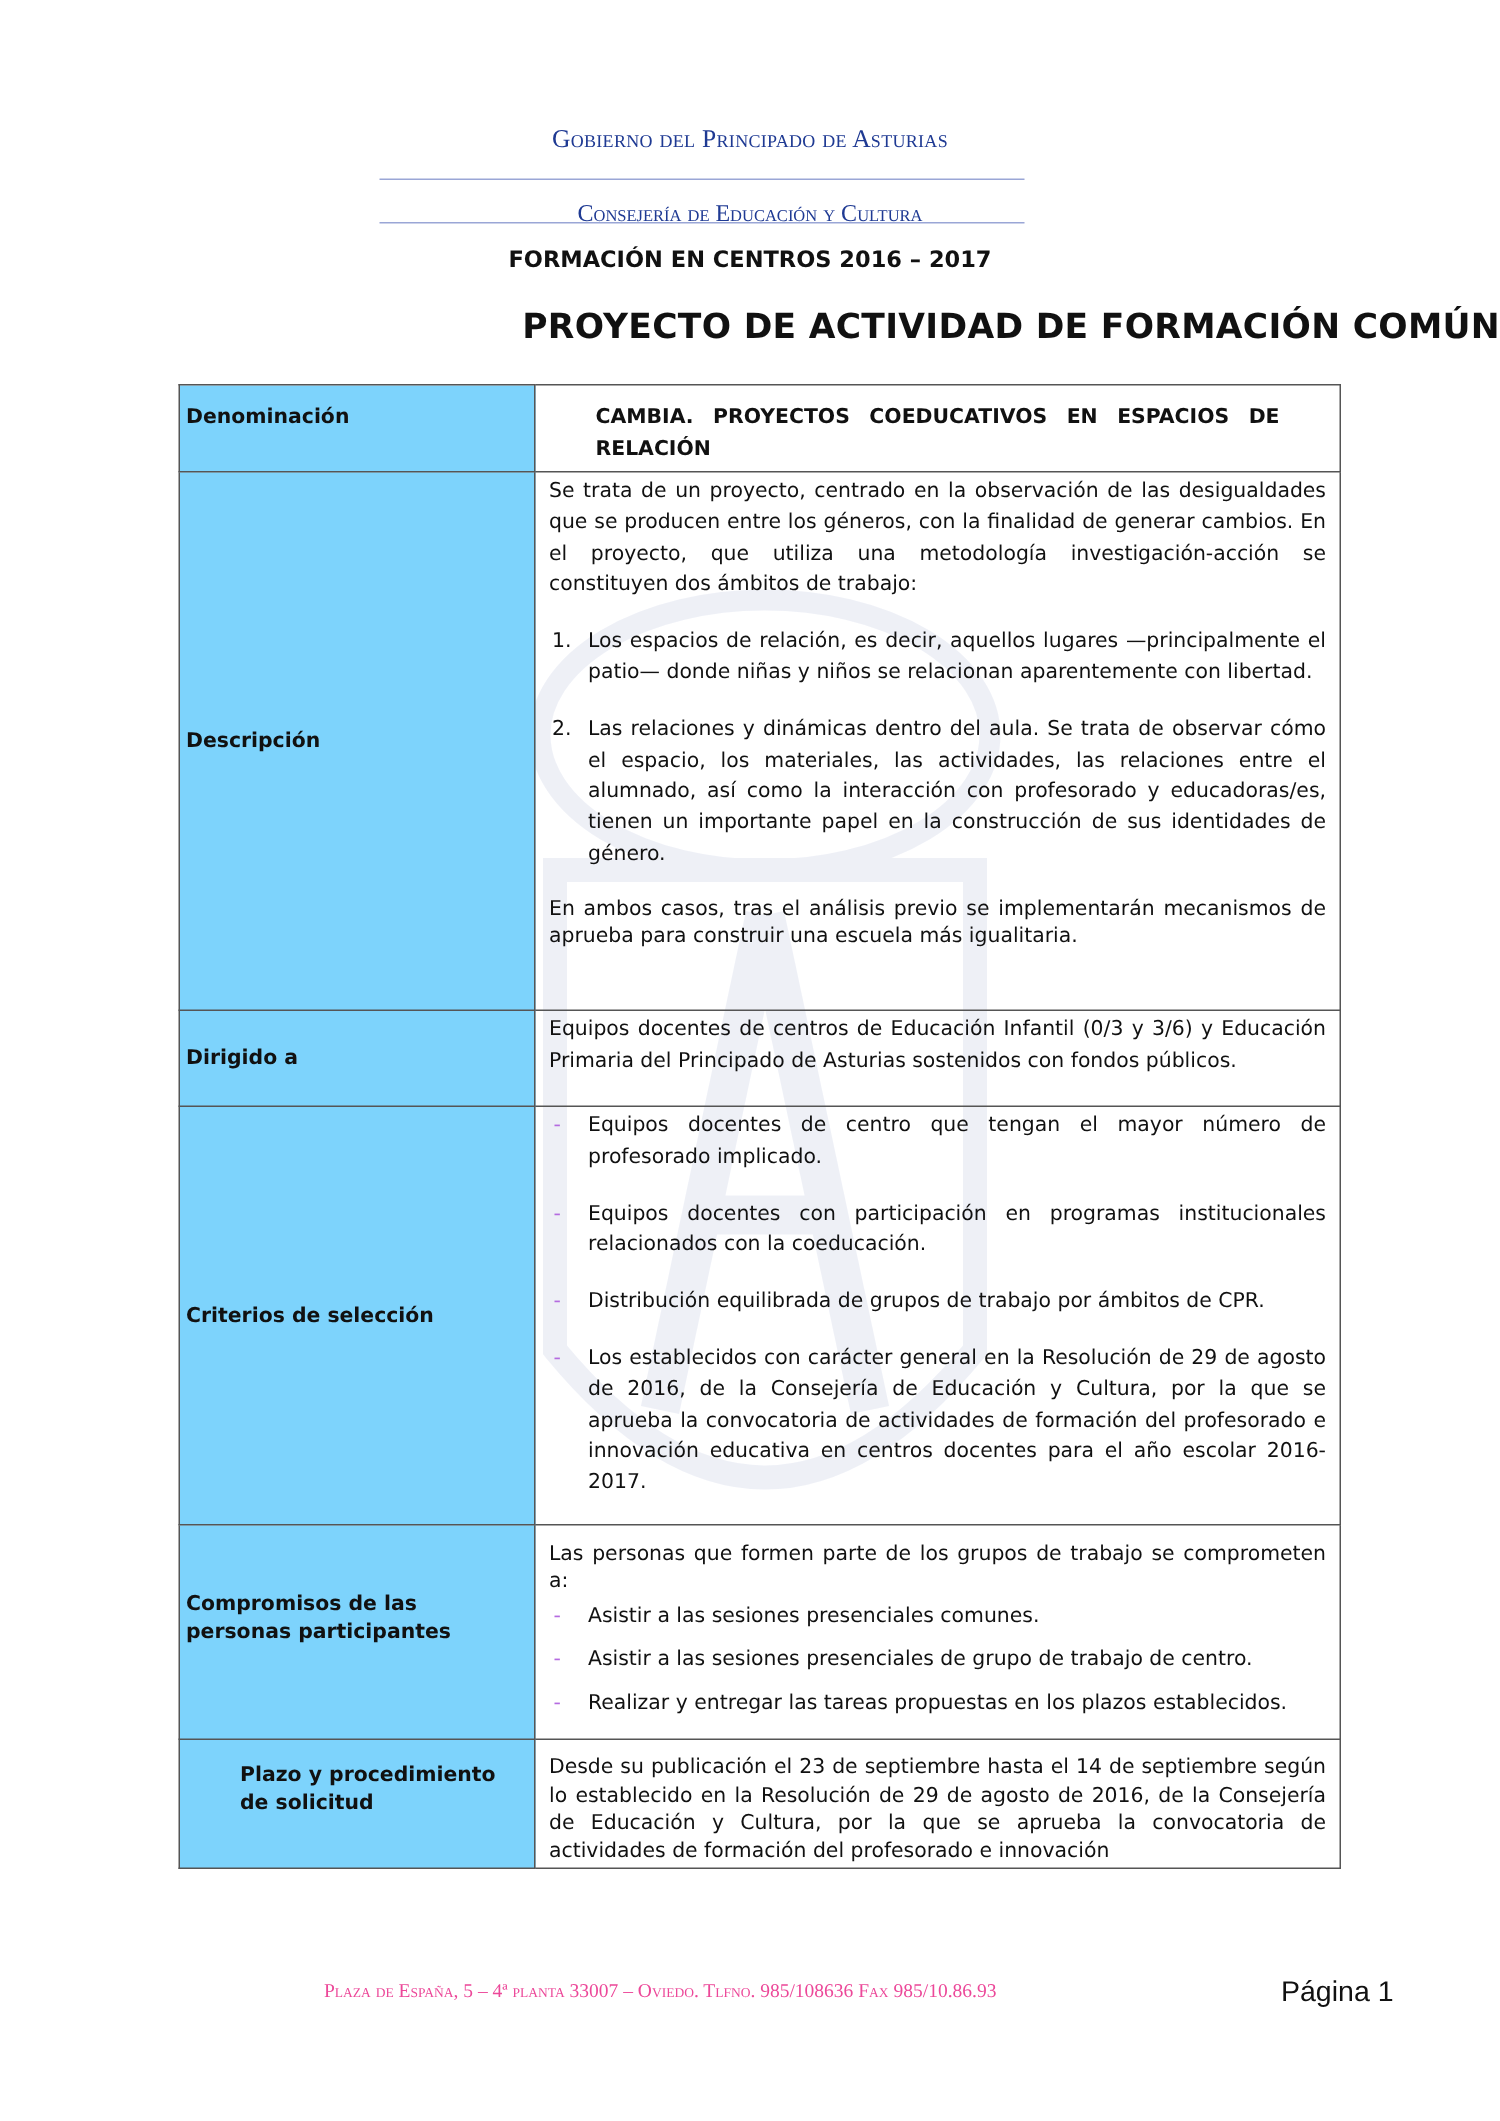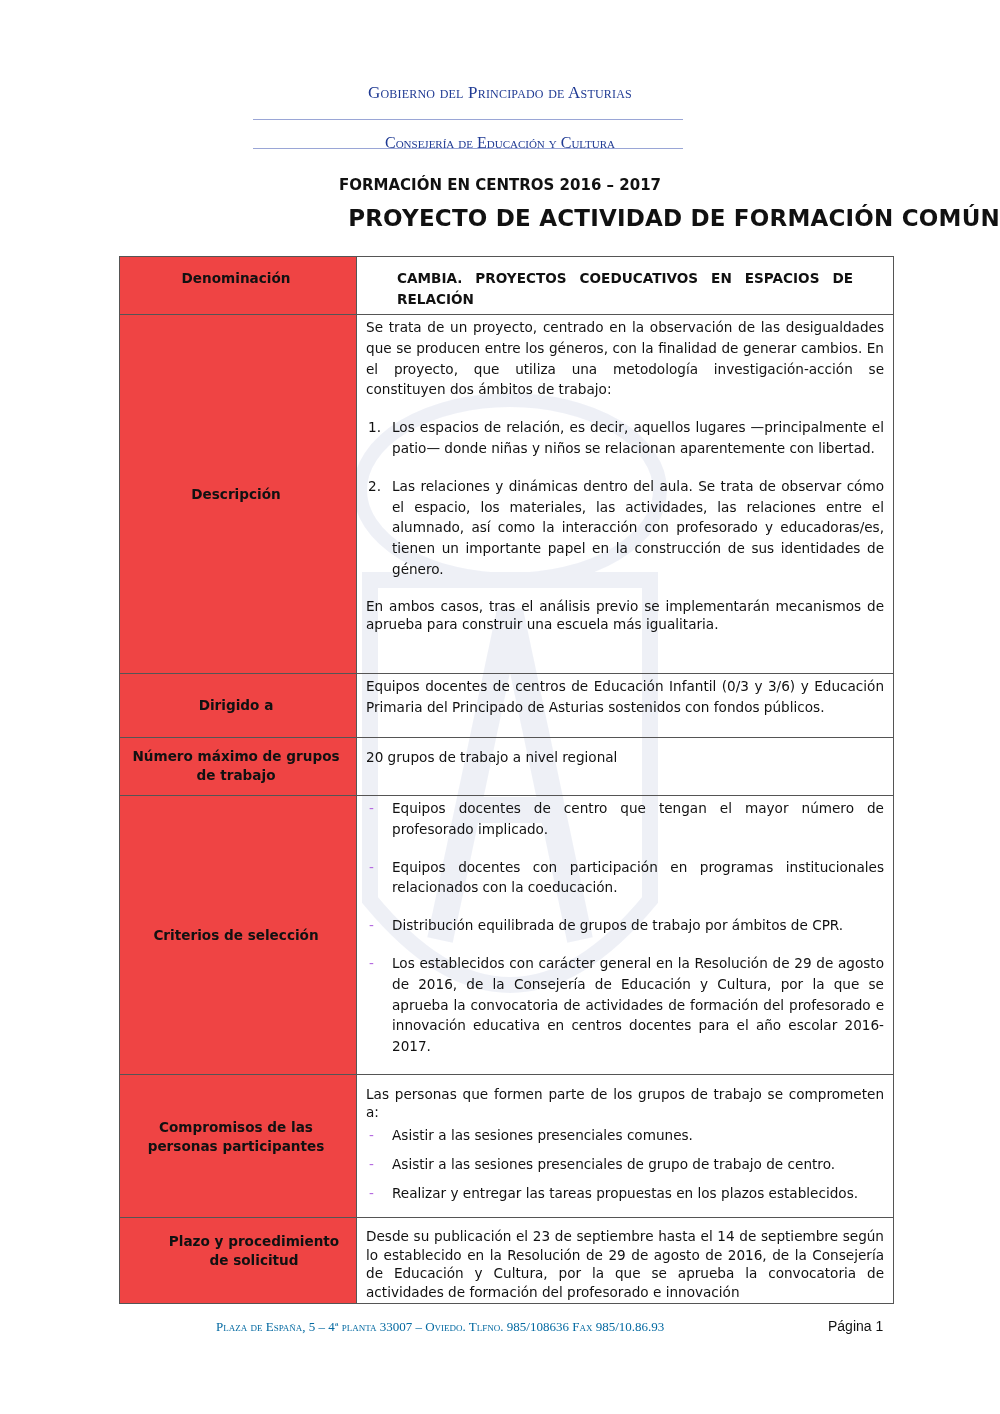--- a/index.html
+++ b/index.html
@@ -7,44 +7,44 @@
       font-family: "DejaVu Sans", sans-serif; color: #111; }
 
     .watermark { position: absolute; left: 330px; top: 380px; width: 360px; height: 700px; opacity: 0.07; pointer-events: none; }
 
     .hdr-line1 { position: absolute; top: 83px; left: 0; width: 1000px; text-align: center;
       font-family: "Liberation Serif", serif; color: #1f3a93; font-size: 17px; font-variant: small-caps; letter-spacing: 0.2px; }
     .hdr-rule { position: absolute; left: 253px; width: 430px; height: 1px; background: #9aa6d6; }
     .hdr-line2 { position: absolute; top: 134px; left: 0; width: 1000px; text-align: center;
       font-family: "Liberation Serif", serif; color: #1f3a93; font-size: 16px; font-variant: small-caps; }
 
-    .sub-title { position: absolute; top: 176px; left: 0; width: 1000px; text-align: center;
+    .sub-title { position: absolute; top: 164px; left: 0; width: 1000px; text-align: center;
       font-weight: bold; font-size: 15px; }
     .main-title { position: absolute; top: 205px; left: 0; width: 1000px; text-align: right;
       font-weight: bold; font-size: 23px; letter-spacing: 0.2px; }
 
     table.form { position: absolute; top: 256px; left: 119px; width: 775px; border-collapse: collapse;
       font-size: 13.6px; line-height: 20.8px; }
     table.form td { border: 1px solid #555; vertical-align: top; }
-    td.lbl { width: 188px; background: #ef4444; text-align: center; font-weight: bold; padding: 2px 8px 2px 4px; }
+    td.lbl { width: 188px; background: #7dd3fc; text-align: left; font-weight: bold; padding: 2px 8px 2px 4px; }
     td.val { padding: 2px 9px 2px 9px; text-align: justify; background: transparent; }
     td.val p { margin: 0; }
     .center-bold { text-align: center; font-weight: bold; }
 
     ol.num { margin: 0; padding: 0; list-style: none; }
     ol.num li { position: relative; padding-left: 26px; text-align: justify; }
     ol.num li .n { position: absolute; left: 2px; top: 0; }
     ul.dash { margin: 0; padding: 0; list-style: none; }
     ul.dash li { position: relative; padding-left: 26px; text-align: justify; }
     ul.dash li .d { position: absolute; left: 3px; top: 0; color: #b56be0; }
 
     .footer-addr { position: absolute; top: 1319px; left: 216px; font-family: "Liberation Serif", serif;
-      color: #0369a1; font-size: 13px; font-variant: small-caps; }
-    .footer-page { position: absolute; top: 1318px; left: 828px; font-family: "Liberation Sans", sans-serif;
-      font-size: 14px; color: #111; }
+      color: #ec4899; font-size: 13px; font-variant: small-caps; }
+    .footer-page { position: absolute; top: 1318px; left: 854px; font-family: "Liberation Sans", sans-serif;
+      font-size: 19px; color: #111; }
   </style>
 </head>
 <body>
 
 <svg class="watermark" viewBox="0 0 360 700">
   <ellipse cx="180" cy="110" rx="150" ry="90" fill="none" stroke="#1f3a93" stroke-width="14"></ellipse>
   <path d="M40 200 L40 520 Q180 690 320 520 L320 200 Z" fill="none" stroke="#1f3a93" stroke-width="16"></path>
   <path d="M180 230 L110 560 M180 230 L250 560 M130 430 L230 430" stroke="#1f3a93" stroke-width="26" fill="none"></path>
 </svg>
 
@@ -70,24 +70,20 @@
         <li><span class="n">1.</span><span>Los espacios de relación, es decir, aquellos lugares —principalmente el patio— donde niñas y niños se relacionan aparentemente con libertad.</span></li>
         <li style="margin-top:17px;"><span class="n">2.</span><span>Las relaciones y dinámicas dentro del aula. Se trata de observar cómo el espacio, los materiales, las actividades, las relaciones entre el alumnado, así como la interacción con profesorado y educadoras/es, tienen un importante papel en la construcción de sus identidades de género.</span></li>
       </ol>
       <p style="margin-top:17px; line-height:18px;">En ambos casos, tras el análisis previo se implementarán mecanismos de aprueba para construir una escuela más igualitaria.</p>
     </td>
   </tr>
   <tr style="height:64px;">
     <td class="lbl" style="vertical-align:middle;">Dirigido a</td>
     <td class="val">Equipos docentes de centros de Educación Infantil (0/3 y 3/6) y Educación Primaria del Principado de Asturias sostenidos con fondos públicos.</td>
   </tr>
-  <tr style="height:58px;">
-    <td class="lbl" style="padding-top:9px; line-height:19px;">Número máximo de grupos de trabajo</td>
-    <td class="val" style="padding-top:9px;">20 grupos de trabajo  a nivel regional</td>
-  </tr>
   <tr style="height:279px;">
     <td class="lbl" style="vertical-align:middle;">Criterios de selección</td>
     <td class="val">
       <ul class="dash">
         <li><span class="d">-</span><span>Equipos docentes de centro que tengan el mayor número de profesorado implicado.</span></li>
         <li style="margin-top:17px;"><span class="d">-</span><span>Equipos docentes con participación en programas institucionales relacionados con la coeducación.</span></li>
         <li style="margin-top:17px;"><span class="d">-</span><span>Distribución equilibrada de grupos de trabajo por ámbitos de CPR.</span></li>
         <li style="margin-top:17px;"><span class="d">-</span><span>Los establecidos con carácter general en la Resolución de 29 de agosto de 2016, de la Consejería de Educación y Cultura, por la que se aprueba la convocatoria de actividades de formación del profesorado e innovación educativa en centros docentes para el año escolar 2016-2017.</span></li>
       </ul>
     </td>

